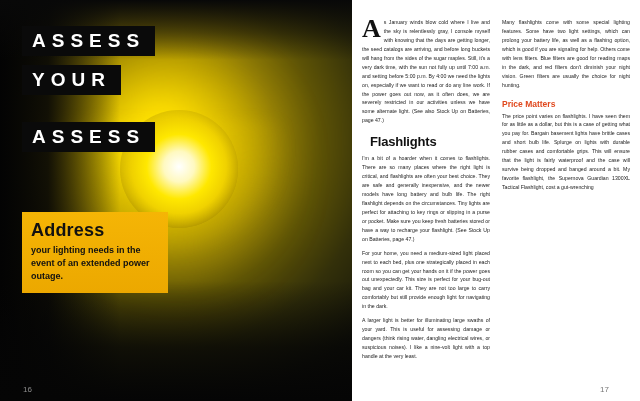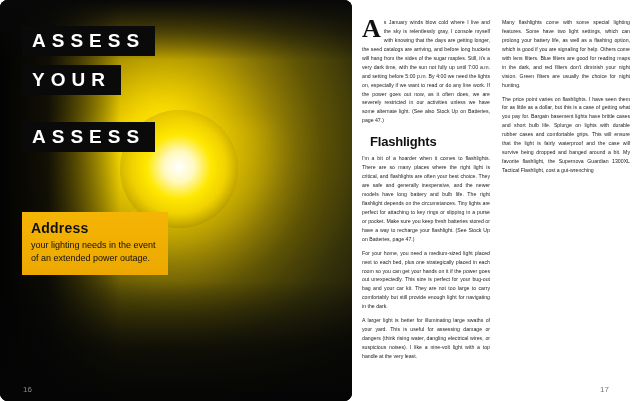--- a/index.html
+++ b/index.html
@@ -16,21 +16,20 @@
     font-family: "Liberation Sans", sans-serif;
   }
 
   
   .left-page {
     position: absolute;
     left: 0; top: 0;
     width: 352px; height: 401px;
     background: #0d0d0d;
     overflow: hidden;
-    border-radius: 8px;
   }
   .photo-glow {
     position: absolute;
     left: -40px; top: -30px;
     width: 430px; height: 470px;
     background:
       radial-gradient(circle at 47% 36%, #fff8b0 0%, #ffe600 5%, #f2d400 9%, #d9bc00 14%, #bda200 20%, #8e7a06 30%, #5c5206 42%, #33300a 56%, #17170a 72%, #070707 90%);
     filter: blur(1px);
   }
   .photo-beam {
@@ -93,28 +92,28 @@
     position: absolute;
     left: 22px;
     top: 212px;
     width: 128px;
     background: #f4b400;
     background: linear-gradient(#f5b505, #eca800);
     padding: 8px 9px 10px 9px;
     color: #111;
   }
   .deck-title {
-    font-size: 14px;
+    font-size: 18px;
     font-weight: 700;
     letter-spacing: .2px;
     margin-bottom: 3px;
   }
   .deck-body {
     font-size: 9px;
-    font-weight: 400;
+    font-weight: 700;
     line-height: 1.45;
   }
 
   .page-number-left {
     position: absolute;
     left: 16px;
     bottom: 7px;
     color: #8d8d8d;
     font-size: 8px;
     margin-left: 7px;
@@ -223,20 +222,21 @@
         <div class="sec-head">Flashlights</div>
 
         <p class="body-text">I'm a bit of a hoarder when it comes to flashlights. There are so many places where the right light is critical, and flashlights are often your best choice. They are safe and generally inexpensive, and the newer models have long battery and bulb life. The right flashlight depends on the circumstances. Tiny lights are perfect for attaching to key rings or slipping in a purse or pocket. Make sure you keep fresh batteries stored or have a way to recharge your flashlight. (See Stock Up on Batteries, page 47.)</p>
         <p class="body-text">For your home, you need a medium-sized light placed next to each bed, plus one strategically placed in each room so you can get your hands on it if the power goes out unexpectedly. This size is perfect for your bug-out bag and your car kit. They are not too large to carry comfortably but still provide enough light for navigating in the dark.</p>
         <p class="body-text">A larger light is better for illuminating large swaths of your yard. This is useful for assessing damage or dangers (think rising water, dangling electrical wires, or suspicious noises). I like a nine-volt light with a top handle at the very least.</p>
       </div>
 
       <div class="col">
         <p class="body-text">Many flashlights come with some special lighting features. Some have two light settings, which can prolong your battery life, as well as a flashing option, which is good if you are signaling for help. Others come with lens filters. Blue filters are good for reading maps in the dark, and red filters don't diminish your night vision. Green filters are usually the choice for night hunting.</p>
 
+        <div class="sub-head">Price Matters</div>
 
         <p class="body-text">The price point varies on flashlights. I have seen them for as little as a dollar, but this is a case of getting what you pay for. Bargain basement lights have brittle cases and short bulb life. Splurge on lights with durable rubber cases and comfortable grips. This will ensure that the light is fairly waterproof and the case will survive being dropped and banged around a bit. My favorite flashlight, the Supernova Guardian 1300XL Tactical Flashlight, cost a gut-wrenching</p>
       </div>
 
     </div>
 
     <div class="page-number-right">17</div>
   </div>
 
 </div>

